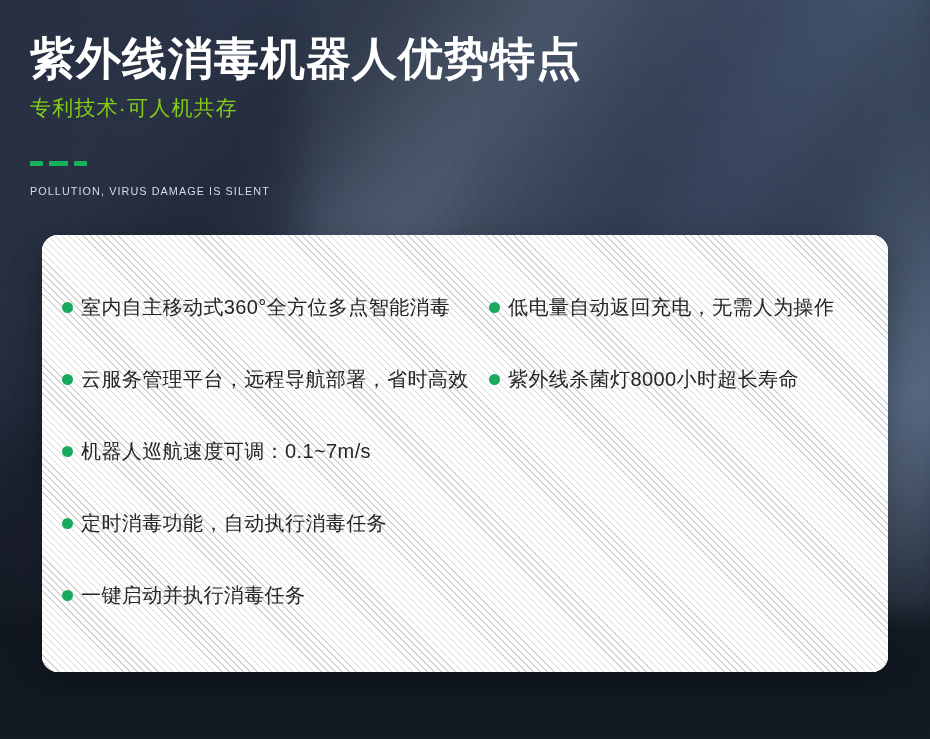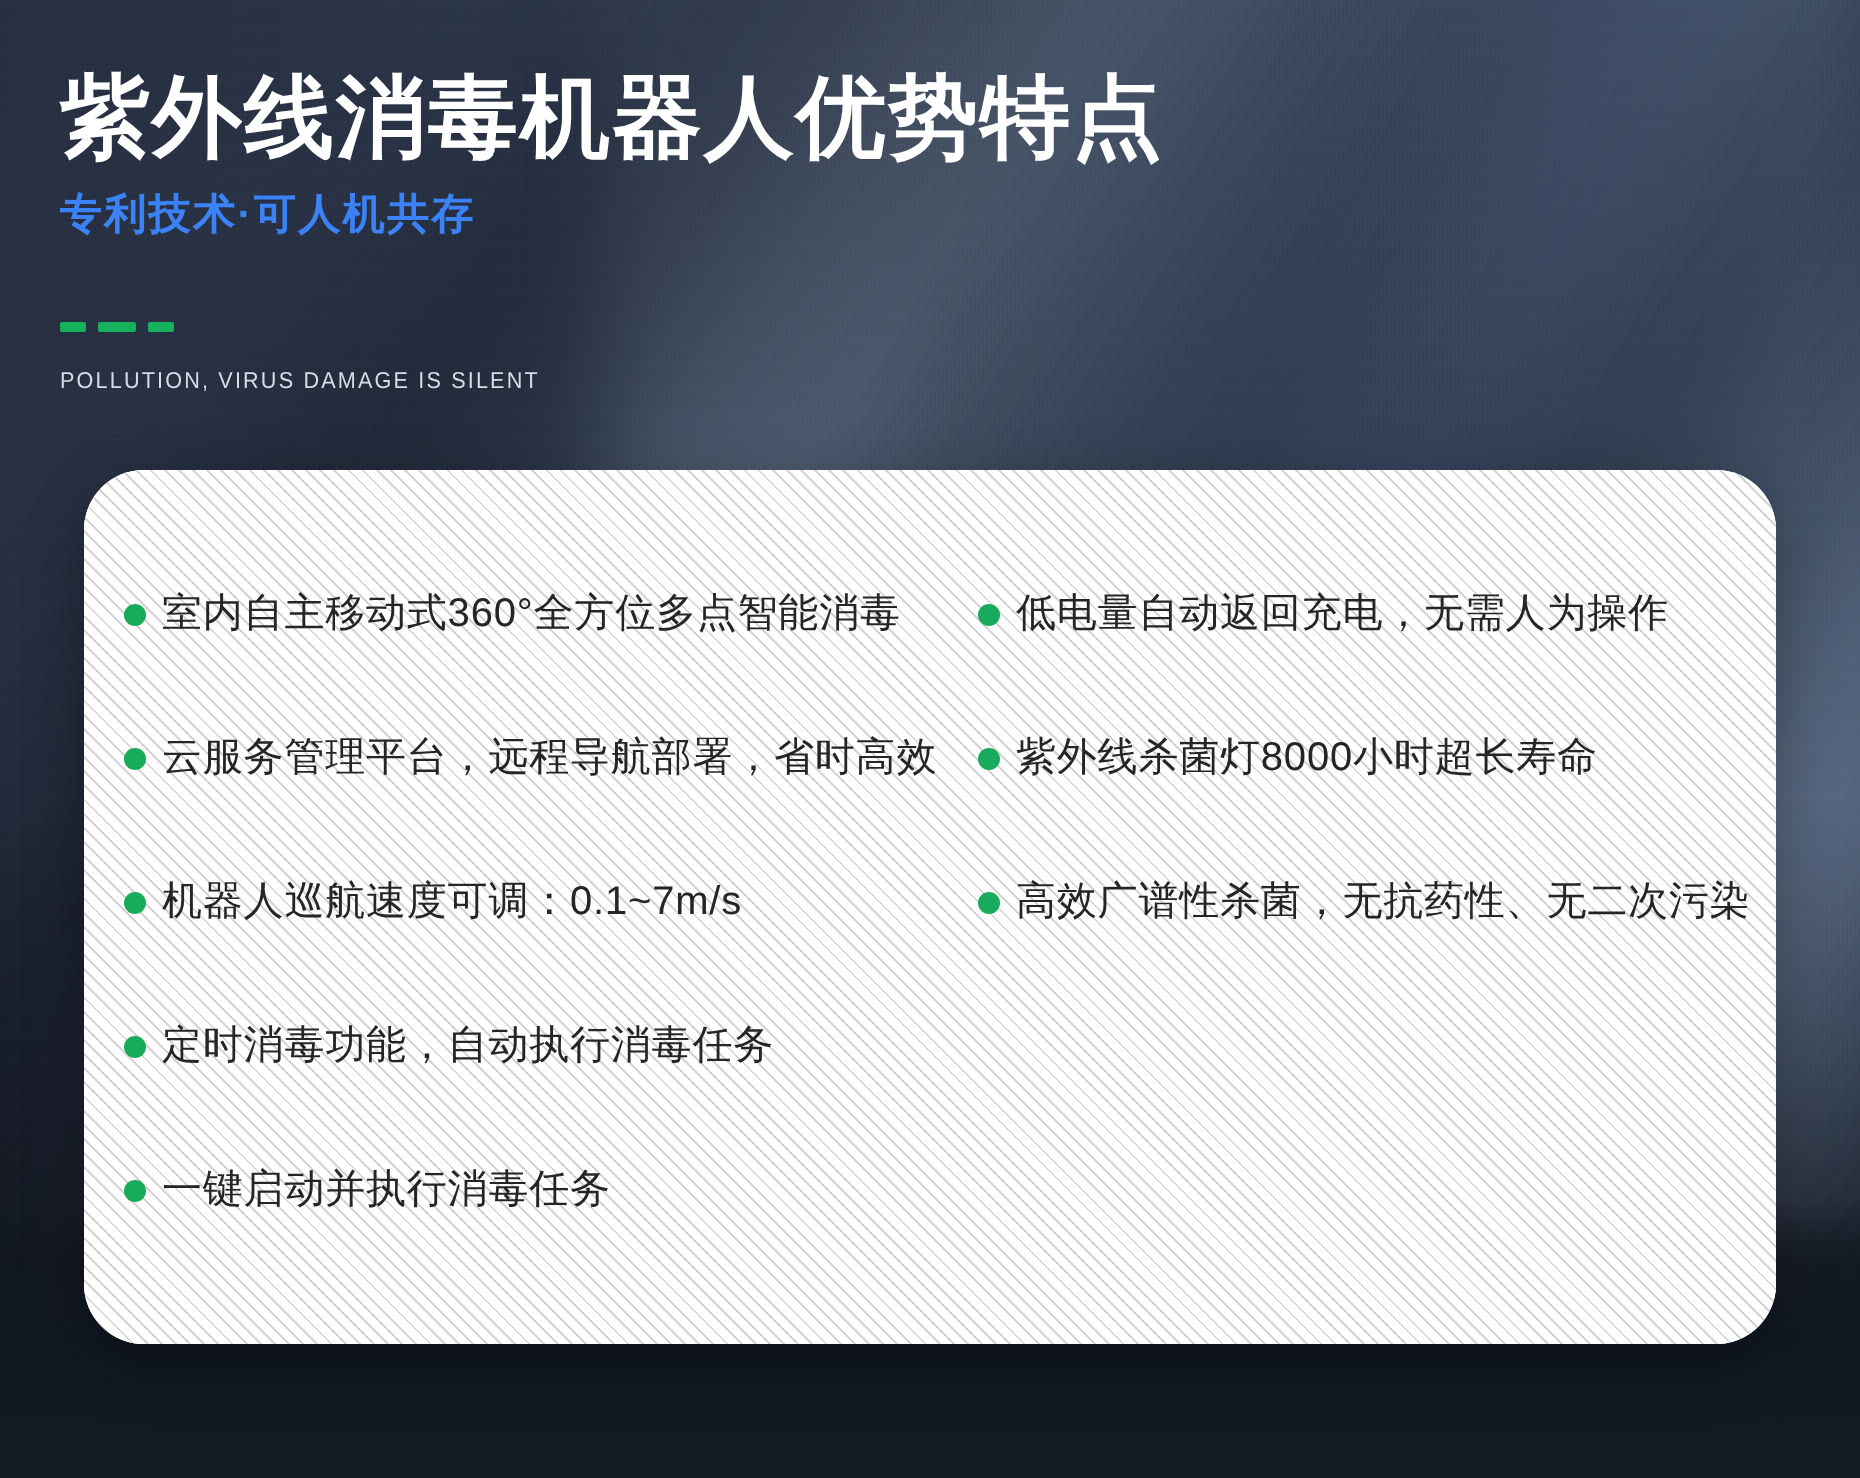--- a/index.html
+++ b/index.html
@@ -152,22 +152,22 @@
     font-weight:bold;
     color:#ffffff;
     letter-spacing:1px;
     line-height:1.18;
     white-space:nowrap;
   }
 
   .subtitle {
     margin-top:9px;
     font-size:21px;
-    font-weight:bold;
-    color:#3b82f6;
+    font-weight:normal;
+    color:#84cc16;
     letter-spacing:1.2px;
     line-height:1.3;
     white-space:nowrap;
   }
 
   .dash-row {
     display:flex;
     align-items:center;
     gap:6px;
     margin-top:40px;
@@ -191,21 +191,21 @@
     white-space:nowrap;
     transform:scaleX(0.94);
     transform-origin:left center;
   }
 
   
   .feature-card {
     position:absolute;
     left:42px; top:235px;
     width:846px; height:437px;
-    border-radius:30px;
+    border-radius:16px;
     overflow:hidden;
     background:#f4f4f4;
     box-shadow:0 10px 30px rgba(0,0,0,0.30);
     z-index:6;
   }
 
   
   .card-texture {
     position:absolute; inset:0;
     background-image:
@@ -305,20 +305,16 @@
 
     <div class="col right">
       <div class="row">
         <span class="bullet"></span>
         <span class="feature-text">低电量自动返回充电，无需人为操作</span>
       </div>
       <div class="row">
         <span class="bullet"></span>
         <span class="feature-text">紫外线杀菌灯8000小时超长寿命</span>
       </div>
-      <div class="row">
-        <span class="bullet"></span>
-        <span class="feature-text">高效广谱性杀菌，无抗药性、无二次污染</span>
-      </div>
     </div>
   </div>
 
 </div>
 
 </body></html>

